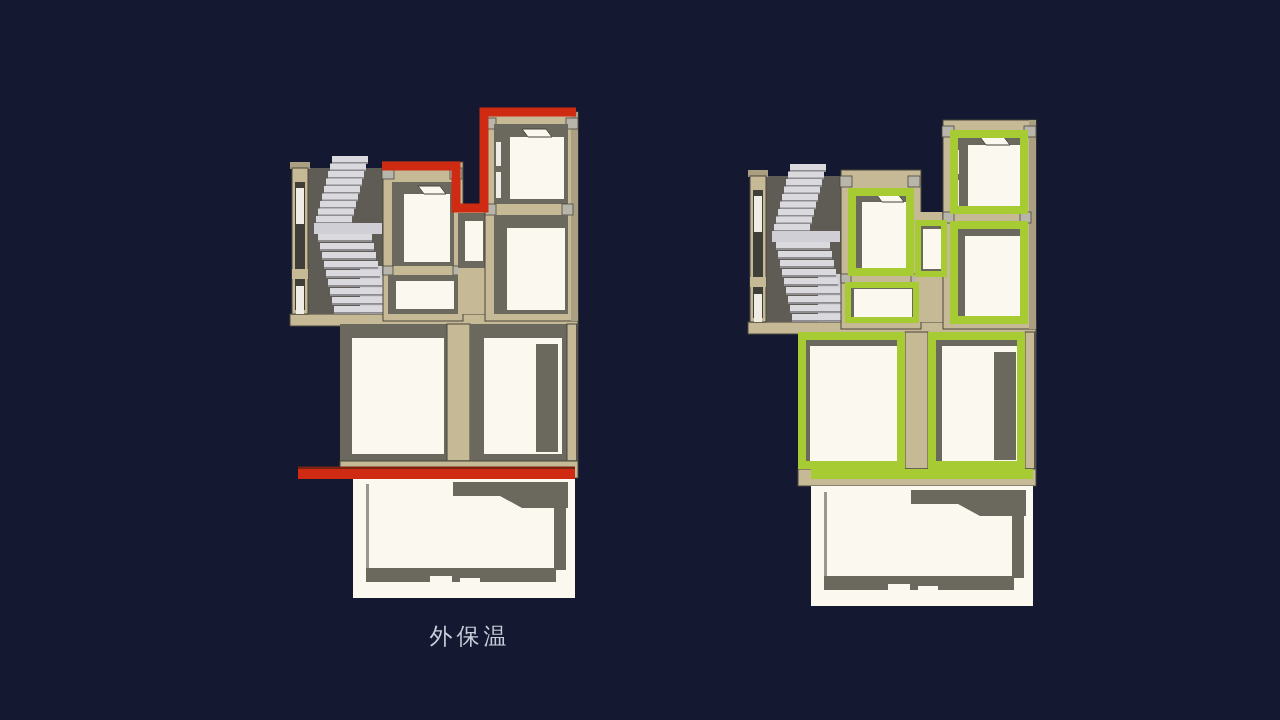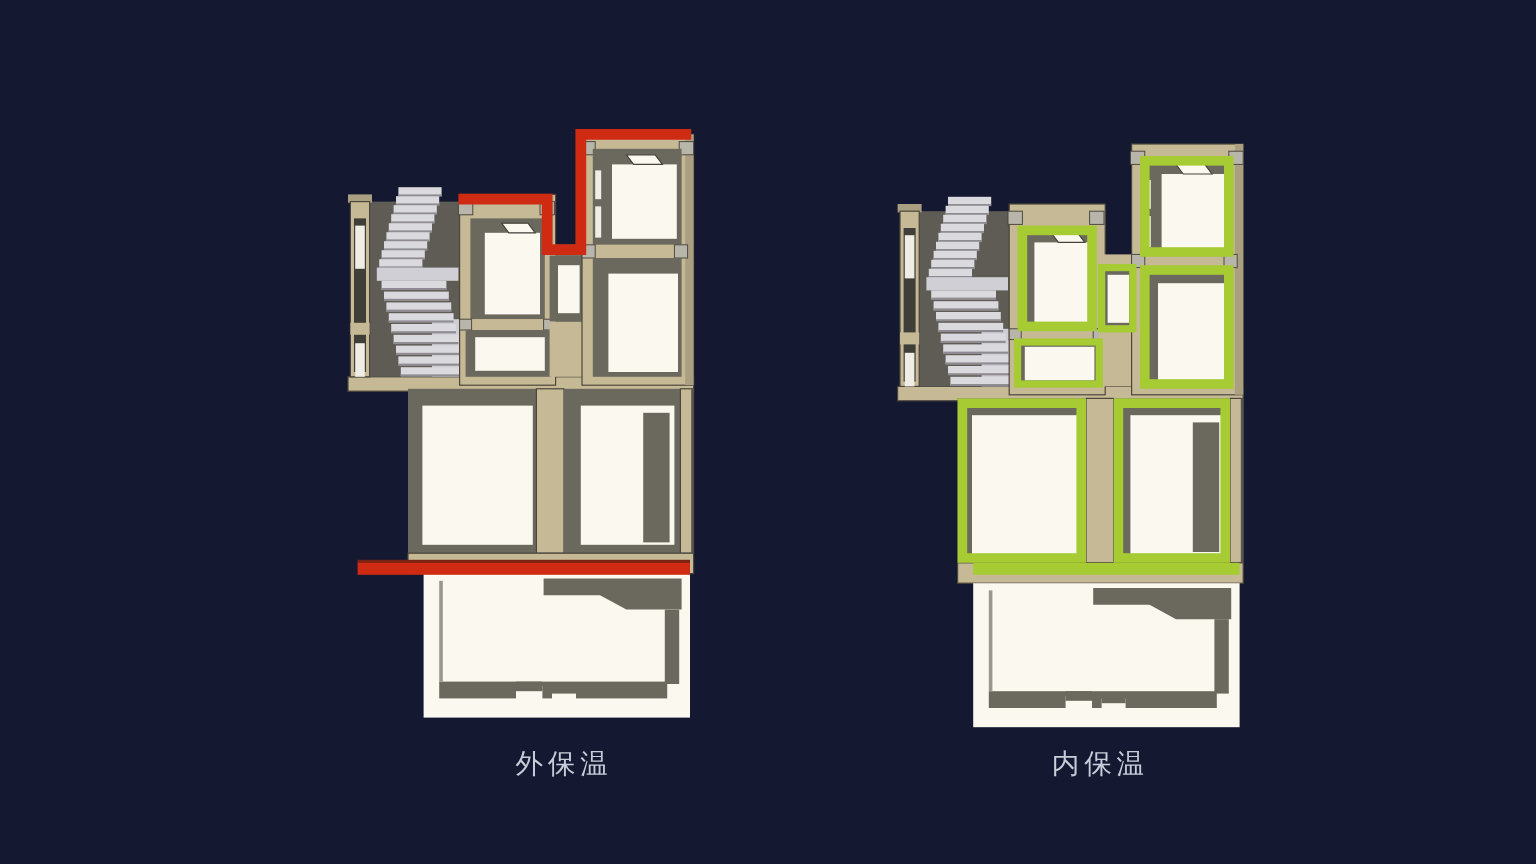--- a/index.html
+++ b/index.html
@@ -175,15 +175,14 @@
       <rect x="206" y="113" width="70" height="95" class="gf"></rect>
       <rect x="54" y="224" width="99" height="129" class="gf"></rect>
       <rect x="184" y="224" width="89" height="129" class="gf"></rect>
       <rect x="63" y="357" width="222" height="10" class="gband"></rect>
     </g>
   </g>
 </svg>
 
 <div class="caption" style="left:400px;">外保温</div>
 
-<div class="caption" style="left:847px;">内保温</div>
 
 </div>
 
 </body></html>

